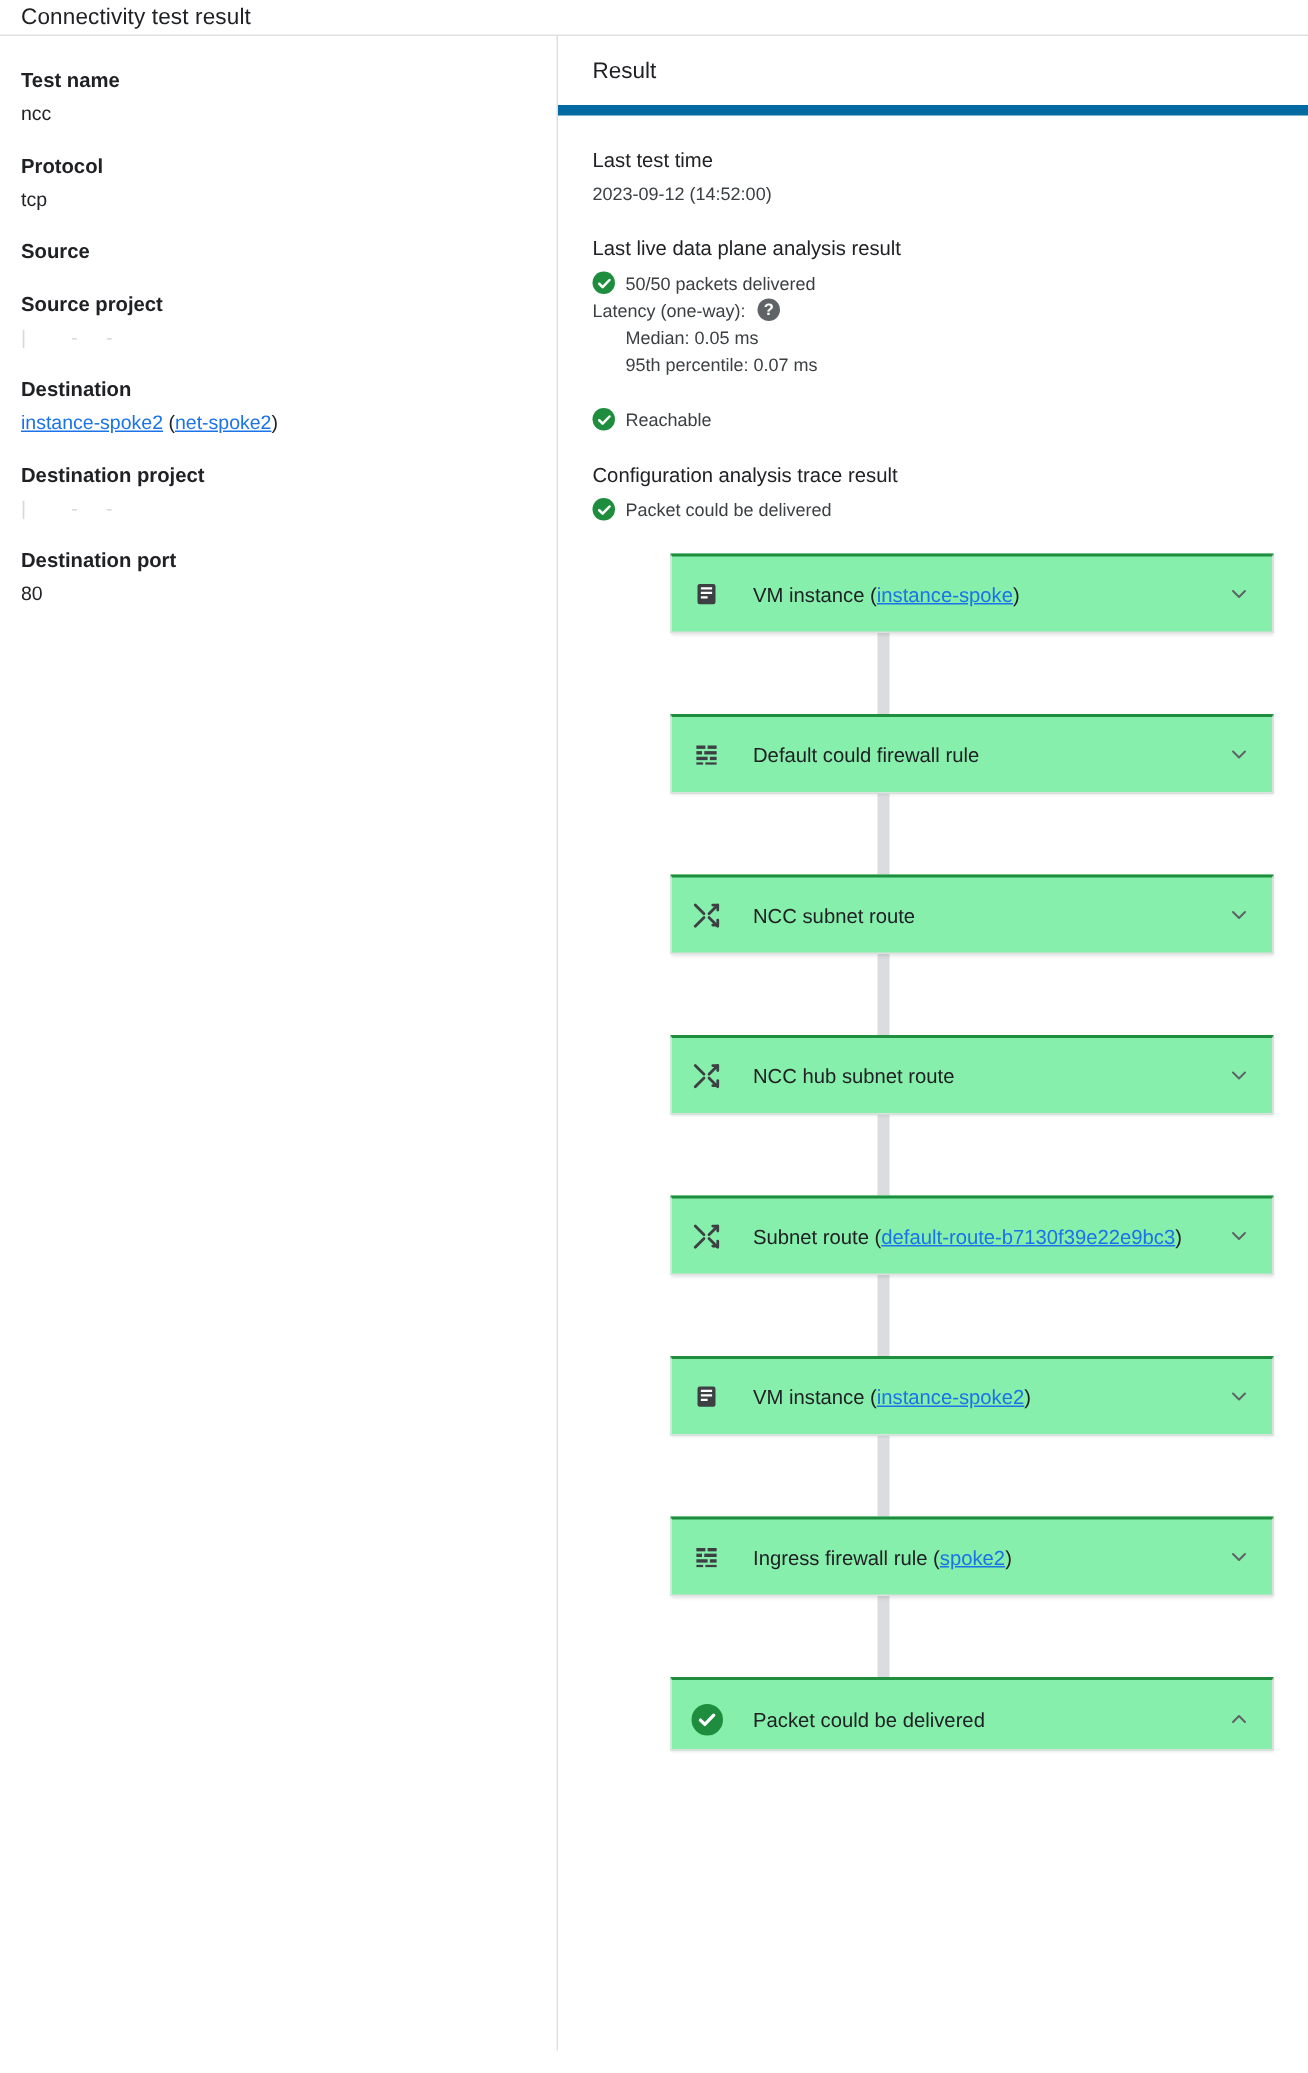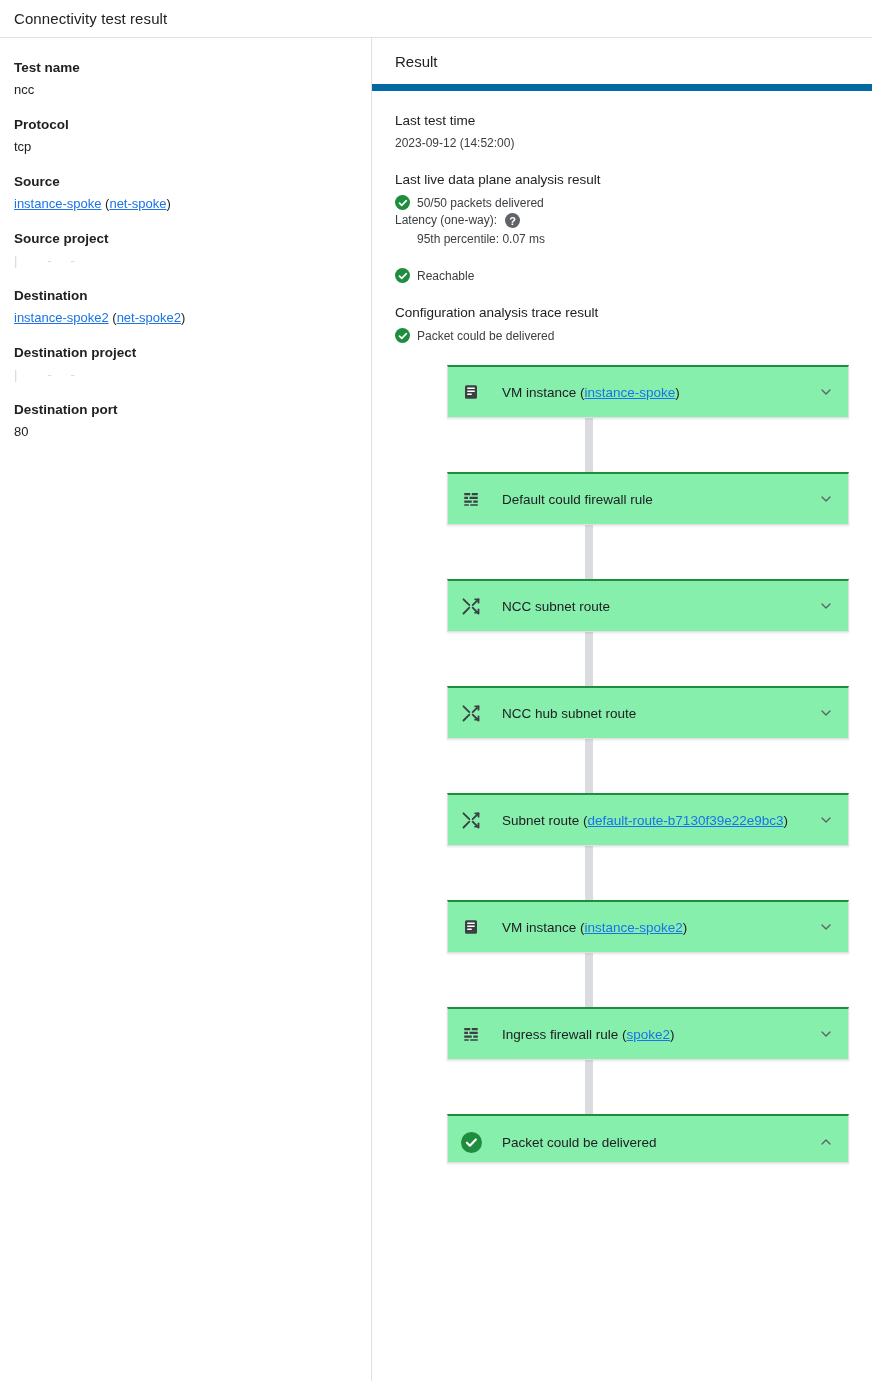--- a/index.html
+++ b/index.html
@@ -11,21 +11,21 @@
   }
   #page {
     position: relative;
     width: 872px;
     height: 1382px;
     overflow: hidden;
     background: #ffffff;
   }
   
   .topbar {
-    height: 38px;
+    height: 24px;
     display: flex;
     align-items: center;
     padding: 0 0 0 14px;
     border-bottom: 1px solid #e0e0e0;
     background: #fff;
   }
   .topbar-title {
     font-size: 15px;
     color: #202124;
     letter-spacing: .1px;
@@ -104,21 +104,21 @@
     border-radius: 50%;
     background: #1e8e3e;
     display: inline-flex;
     align-items: center;
     justify-content: center;
     flex: 0 0 auto;
   }
   .check-icon svg { display: block; }
   .latency-row {
     display: flex;
-    align-items: flex-start;
+    align-items: center;
     gap: 8px;
     font-size: 12px;
     color: #3c4043;
     margin-top: 3px;
   }
   .help-icon {
     width: 15px; height: 15px;
     border-radius: 50%;
     background: #5f6368;
     color: #fff;
@@ -216,21 +216,20 @@
         <div class="field-value">ncc</div>
       </div>
 
       <div class="field">
         <div class="field-label">Protocol</div>
         <div class="field-value">tcp</div>
       </div>
 
       <div class="field">
         <div class="field-label">Source</div>
-        <div class="field-value"><span class="link">instance-spoke</span><span> (</span><span class="link">net-spoke</span><span>)</span></div>
       </div>
 
       <div class="field">
         <div class="field-label">Source project</div>
         <div class="muted-value">| &nbsp;&nbsp;&nbsp; - &nbsp; -</div>
       </div>
 
       <div class="field">
         <div class="field-label">Destination</div>
         <div class="field-value"><span class="link">instance-spoke2</span><span> (</span><span class="link">net-spoke2</span><span>)</span></div>
@@ -265,20 +264,21 @@
               <svg width="10" height="10" viewBox="0 0 12 12">
                   <path d="M1.8 6.2 L4.5 8.9 L10 3.2" stroke="#ffffff" stroke-width="2" fill="none" stroke-linecap="round" stroke-linejoin="round"></path>
                 </svg>
             </span>
             <span>50/50 packets delivered</span>
           </div>
           <div class="latency-row">
             <span>Latency (one-way):</span>
             <span class="help-icon">?</span>
           </div>
+          <div class="latency-detail">Median: 0.05 ms</div>
           <div class="latency-detail">95th percentile: 0.07 ms</div>
         </div>
 
         <div class="section-block">
           <div class="status-row">
             <span class="check-icon">
               <svg width="10" height="10" viewBox="0 0 12 12">
                   <path d="M1.8 6.2 L4.5 8.9 L10 3.2" stroke="#ffffff" stroke-width="2" fill="none" stroke-linecap="round" stroke-linejoin="round"></path>
                 </svg>
             </span>

